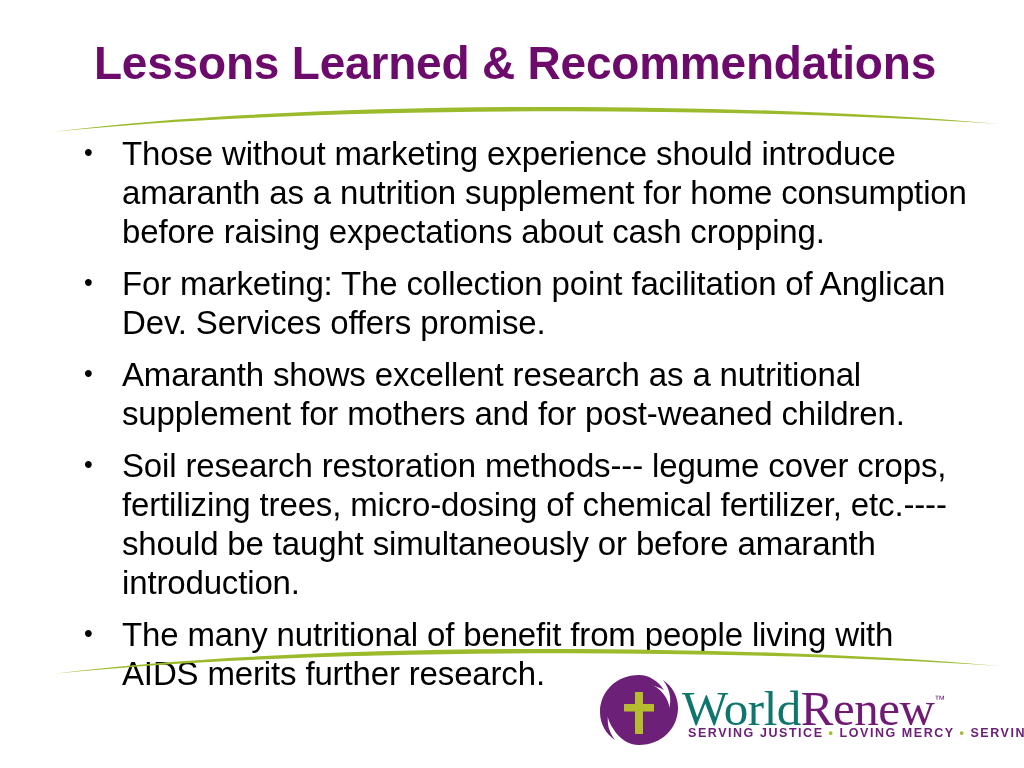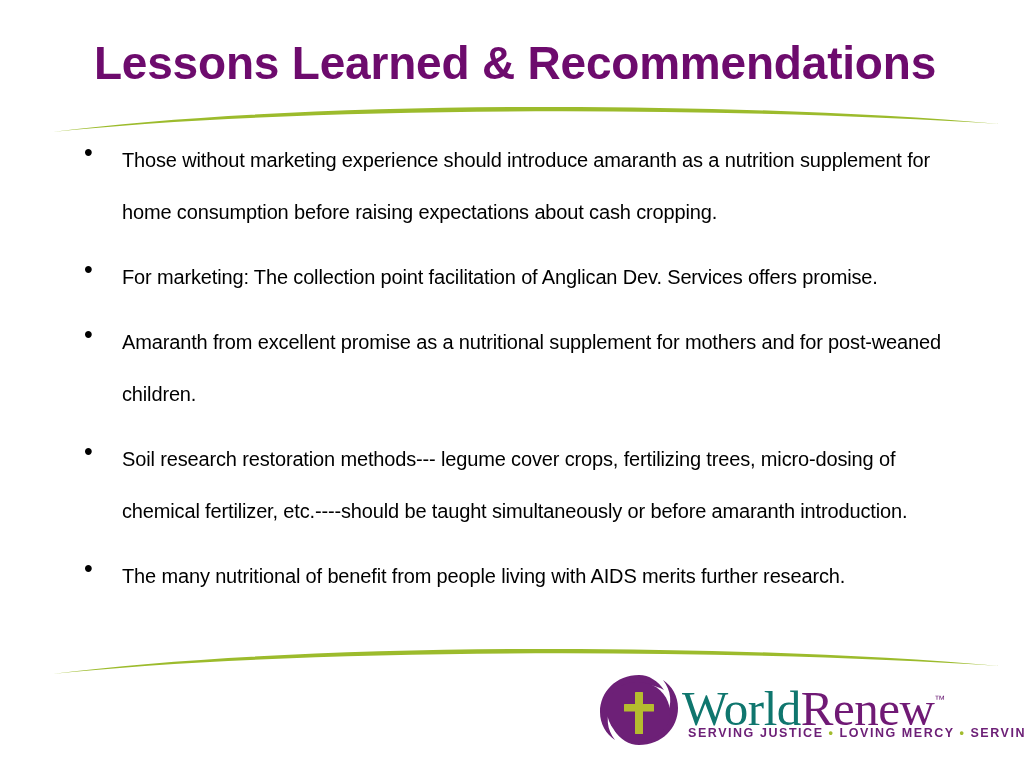--- a/index.html
+++ b/index.html
@@ -64,22 +64,22 @@
     font-size: 25px;
     line-height: 36px;
     color: #000000;
     text-align: left;
     padding-left: 12px;
     box-sizing: border-box;
   }
   .bullet-text {
     flex: 1 1 auto;
     font-family: "Liberation Sans", sans-serif;
-    font-size: 20px;
-    line-height: 52px;
+    font-size: 33px;
+    line-height: 39px;
     color: #000000;
     letter-spacing: -0.15px;
   }
 
   
   #logo {
     position: absolute;
     left: 596px;
     top: 670px;
     width: 412px;
@@ -145,21 +145,21 @@
       <span class="bullet-text">Those without marketing experience should introduce amaranth as a nutrition supplement for home consumption before raising expectations about cash cropping.</span>
     </div>
 
     <div class="bullet-row">
       <span class="bullet-marker">•</span>
       <span class="bullet-text">For marketing: The collection point facilitation of Anglican Dev. Services offers promise.</span>
     </div>
 
     <div class="bullet-row">
       <span class="bullet-marker">•</span>
-      <span class="bullet-text">Amaranth from excellent promise as a nutritional supplement for mothers and for post-weaned children.</span>
+      <span class="bullet-text">Amaranth shows excellent research as a nutritional supplement for mothers and for post-weaned children.</span>
     </div>
 
     <div class="bullet-row">
       <span class="bullet-marker">•</span>
       <span class="bullet-text">Soil research restoration methods--- legume cover crops, fertilizing trees, micro-dosing of chemical fertilizer, etc.----should be taught simultaneously or before  amaranth introduction.</span>
     </div>
 
     <div class="bullet-row">
       <span class="bullet-marker">•</span>
       <span class="bullet-text">The many nutritional of benefit from people living with AIDS merits further research.</span>

